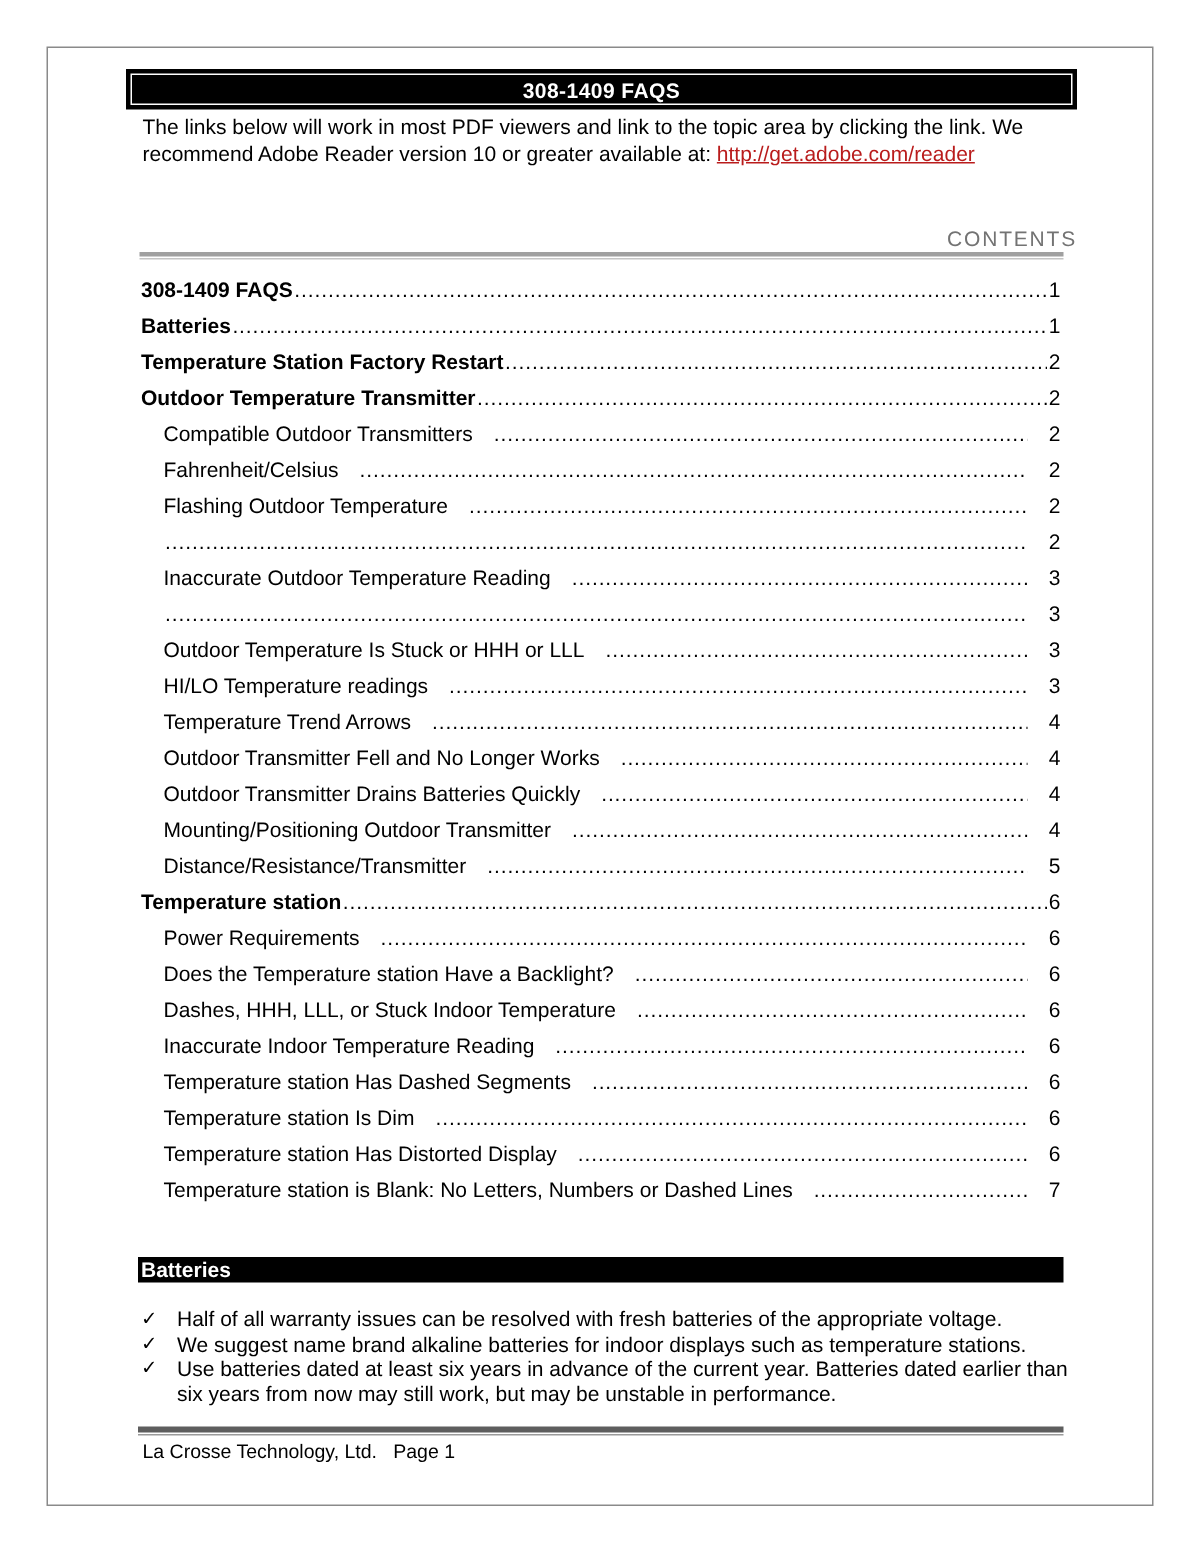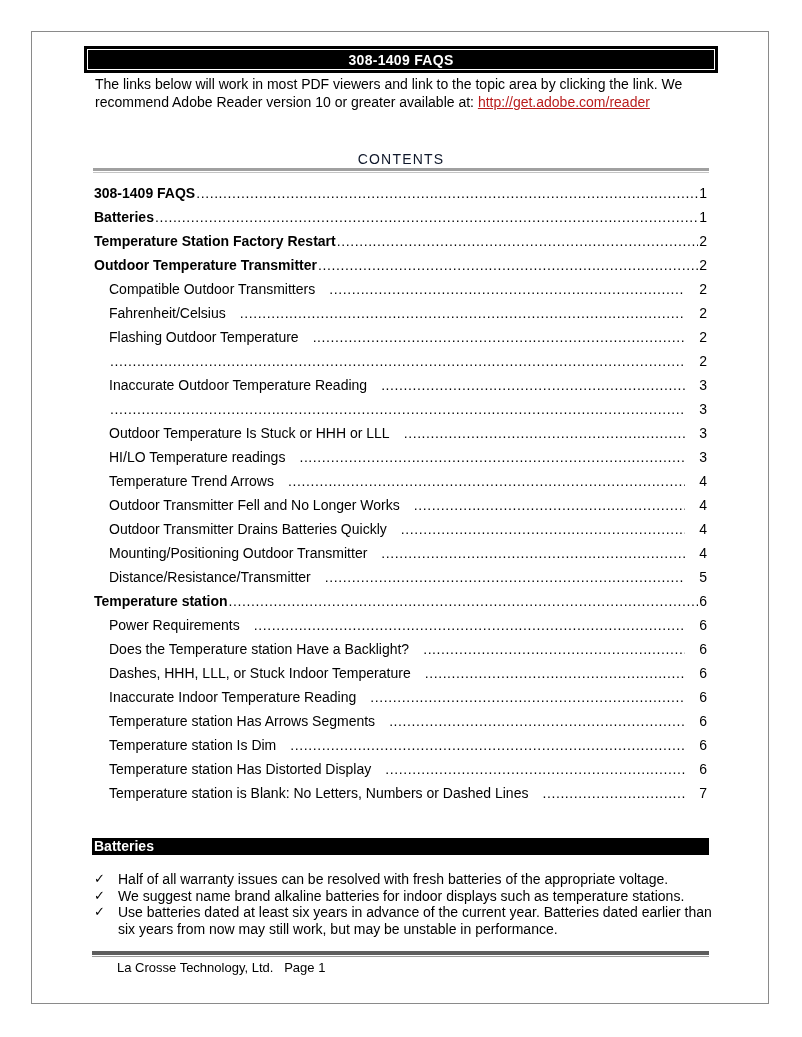--- a/index.html
+++ b/index.html
@@ -3,21 +3,21 @@
 <meta charset="utf-8">
 <style>
   html, body { margin: 0; padding: 0; background: #ffffff; }
   body { width: 802px; height: 1037px; position: relative; font-family: "Liberation Sans", sans-serif; color: #000; }
   .page { position: absolute; left: 31px; top: 31px; width: 738px; height: 973px; border: 1px solid #8a8a8a; box-sizing: border-box; background: #fff; }
   .title-bar { position: absolute; left: 84px; top: 46px; width: 634px; height: 27px; background: #000; box-sizing: border-box; }
   .title-bar .inner { position: absolute; left: 3px; top: 3px; right: 3px; bottom: 3px; border: 1px solid #fff; box-sizing: border-box; display: flex; align-items: center; justify-content: center; }
   .title-bar .inner span { color: #fff; font-weight: bold; font-size: 14px; letter-spacing: 0.3px; }
   .intro { position: absolute; left: 95px; top: 75px; width: 620px; font-size: 14px; line-height: 18px; }
   .intro a { color: #b91c1c; text-decoration: underline; }
-  .contents-heading { position: absolute; left: 84px; top: 151px; width: 634px; text-align: center; font-size: 14px; letter-spacing: 1.2px; color: #0f172a; }
+  .contents-heading { position: absolute; left: 84px; top: 151px; width: 634px; text-align: right; font-size: 14px; letter-spacing: 1.2px; color: #737373; }
   .contents-rule { position: absolute; left: 93px; top: 168px; width: 616px; height: 5px; border-top: 3px solid #a0a0a0; border-bottom: 1px solid #c4c4c4; box-sizing: border-box; }
   .toc { position: absolute; left: 94px; top: 181px; width: 613px; }
   .toc-row { position: relative; height: 24px; display: flex; align-items: flex-end; font-size: 14px; line-height: 24px; }
   .toc-row.l2 { padding-left: 15px; gap: 13px; }
   .toc-row.bold .toc-label { font-weight: bold; }
   .toc-label { white-space: nowrap; }
   .toc-dots { flex: 1; overflow: hidden; white-space: nowrap; margin: 0 1px; }
   .toc-dots::after { content: "........................................................................................................................................................................................................................................"; letter-spacing: 0.6px; }
   .toc-page { white-space: nowrap; }
   .section-bar { position: absolute; left: 92px; top: 838px; width: 617px; height: 17px; background: #000; }
@@ -147,21 +147,21 @@
       <span class="toc-label">Dashes, HHH, LLL, or Stuck Indoor Temperature</span>
       <span class="toc-dots"></span>
       <span class="toc-page">6</span>
     </div>
   <div class="toc-row l2">
       <span class="toc-label">Inaccurate Indoor Temperature Reading</span>
       <span class="toc-dots"></span>
       <span class="toc-page">6</span>
     </div>
   <div class="toc-row l2">
-      <span class="toc-label">Temperature station Has Arrows Segments</span>
+      <span class="toc-label">Temperature station Has Dashed Segments</span>
       <span class="toc-dots"></span>
       <span class="toc-page">6</span>
     </div>
   <div class="toc-row l2">
       <span class="toc-label">Temperature station Is Dim</span>
       <span class="toc-dots"></span>
       <span class="toc-page">6</span>
     </div>
   <div class="toc-row l2">
       <span class="toc-label">Temperature station Has Distorted Display</span>
@@ -179,13 +179,13 @@
   <span>Batteries</span>
 </div>
 
 <ul class="bullets">
   <li><span class="check">✓</span><span>Half of all warranty issues can be resolved with fresh batteries of the appropriate voltage.</span></li>
   <li><span class="check">✓</span><span>We suggest name brand alkaline batteries for indoor displays such as temperature stations.</span></li>
   <li><span class="check">✓</span><span>Use batteries dated at least six years in advance of the current year. Batteries dated earlier than six years from now may still work, but may be unstable in performance.</span></li>
 </ul>
 
 <div class="footer-rule"></div>
-<div class="footer" style="white-space: pre; margin-left: 22px;">La Crosse Technology, Ltd.   Page 1</div>
+<div class="footer" style="white-space: pre;">La Crosse Technology, Ltd.   Page 1</div>
 
 </body></html>

